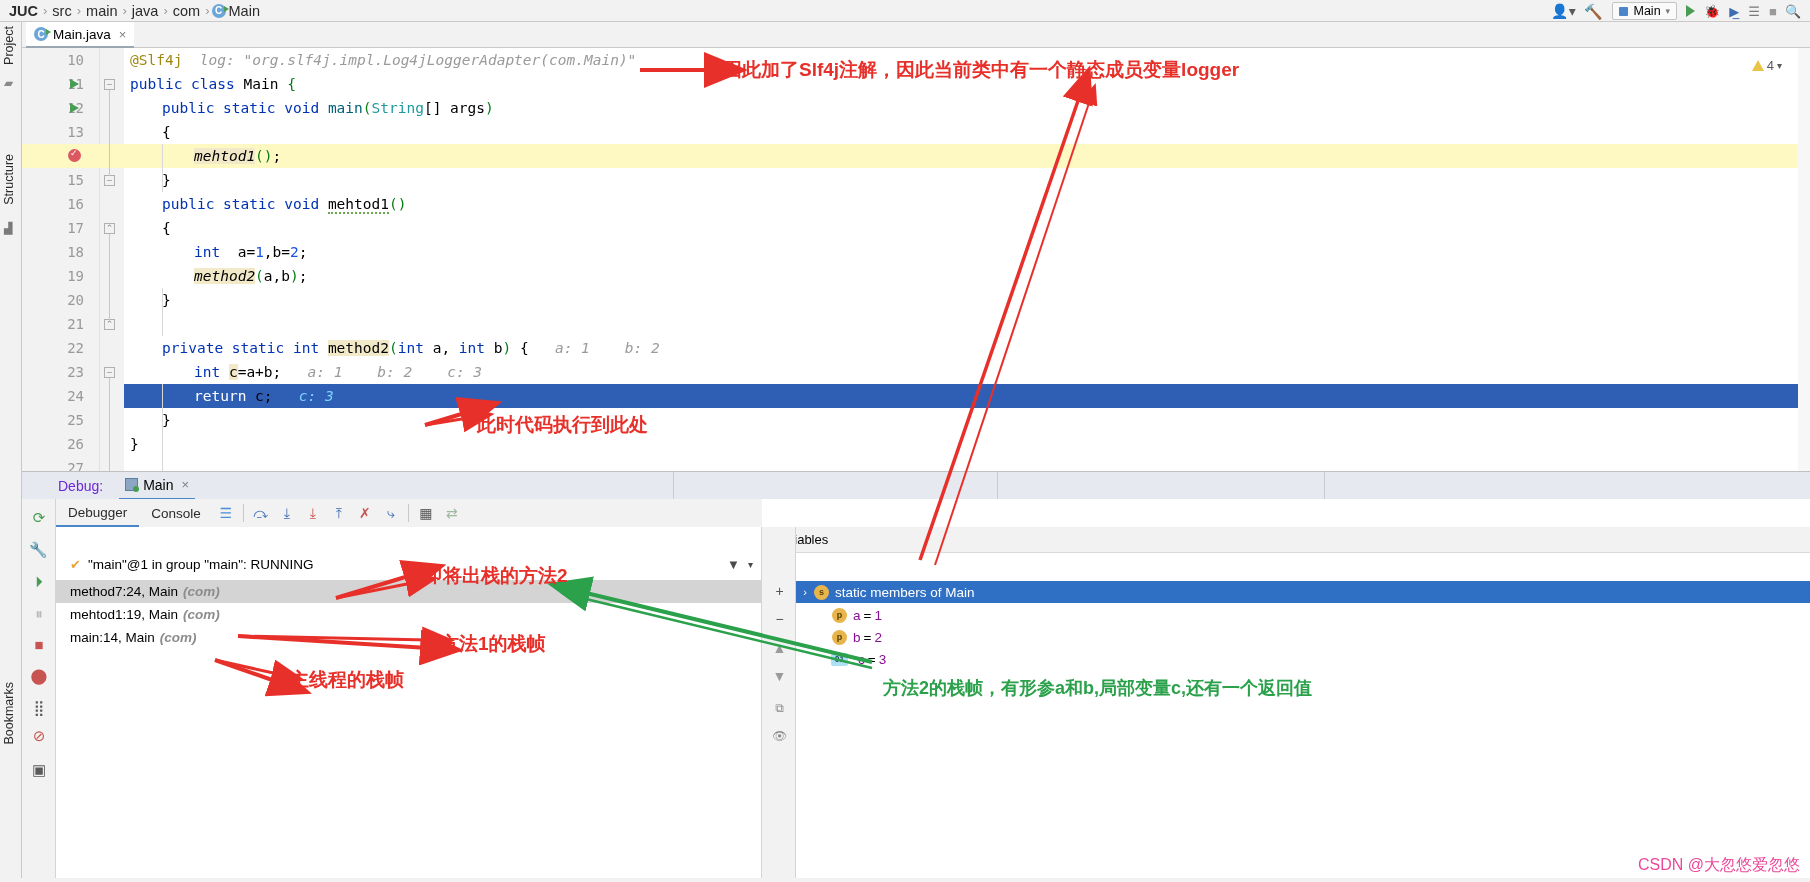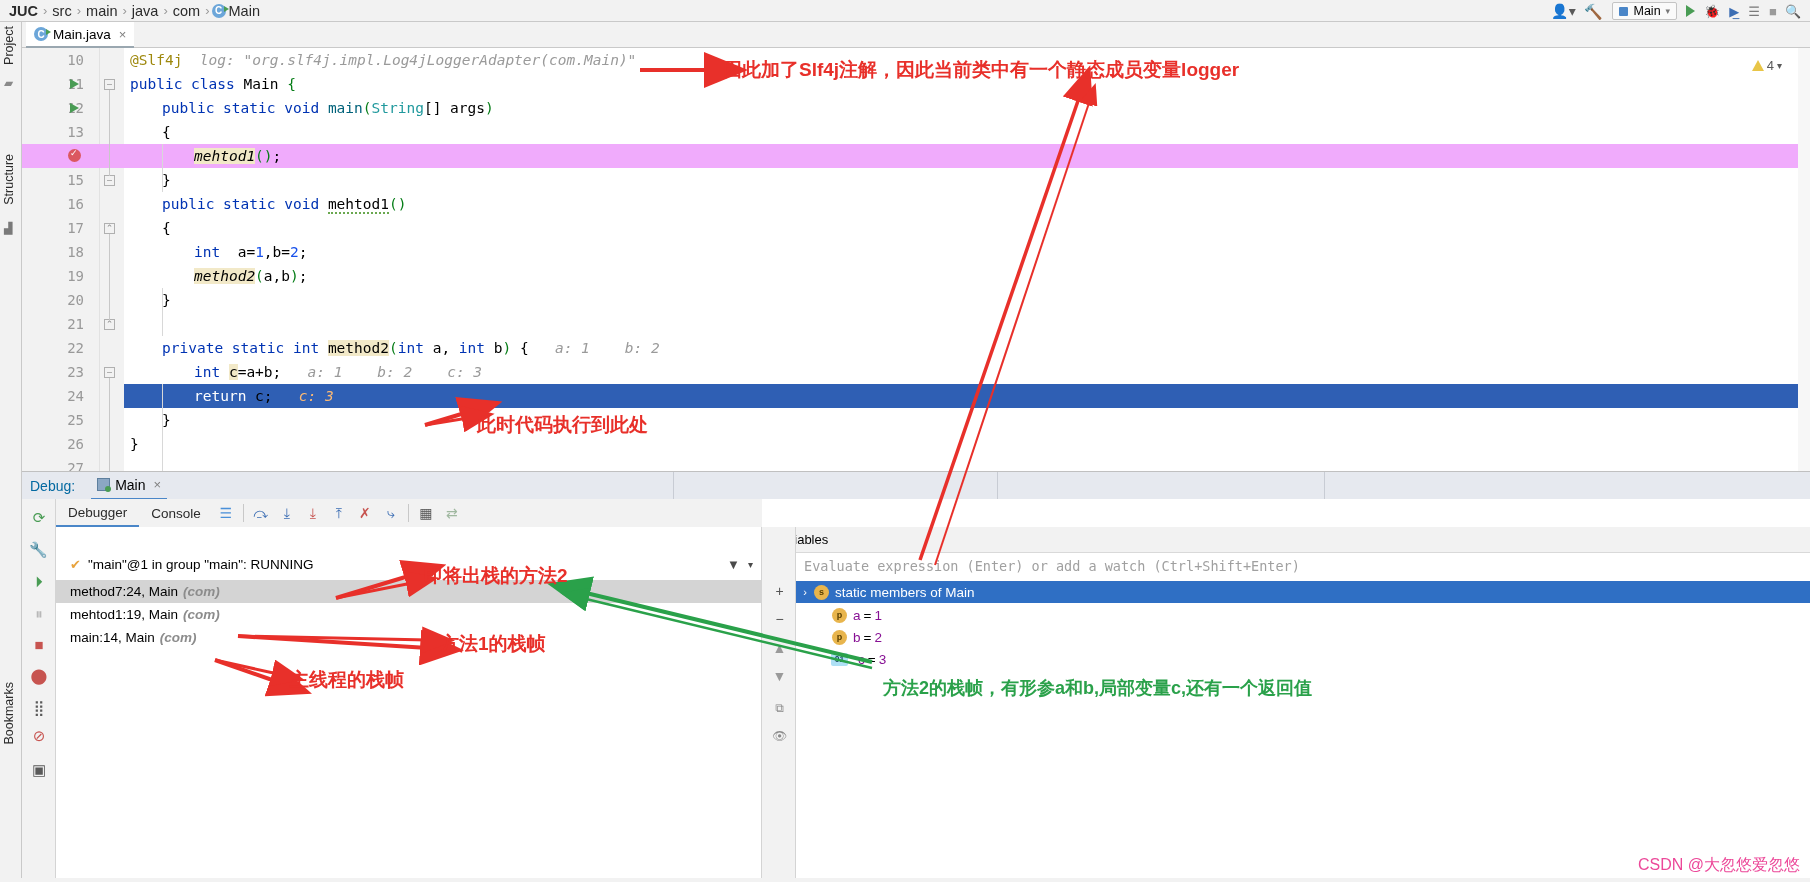--- a/index.html
+++ b/index.html
@@ -106,24 +106,24 @@
   .cls { color: #000000; }
   .num { color: #1750eb; }
   .punct { color: #000000; }
   .paren { color: #067d17; }
   .anno { color: #9e880d; }
   .hintgray { color: #9a9a9a; font-style: italic; }
   .mname { color: #000000; background: #f2e9c8; }
   .mname-it { color: #000000; background: #f2e9c8; font-style: italic; }
   .varhl { background: #f2e9c8; }
   .typo { border-bottom: 2px dotted #6aa84f; }
-  .row-bp { background: #f0abfc; }
+  .row-bp { background: #fef9c3; }
   .row-exec { background: #2f5fb4; color: #ffffff; }
   .row-exec .kw { color: #ffffff; }
-  .row-exec .hintgray { color: #fdba74; }
+  .row-exec .hintgray { color: #7dd3fc; }
   .row-exec-num { background: #fdf6d8; }
   .run-arrow {
     position: absolute; left: 48px; width: 0; height: 0;
     border-left: 9px solid #499c54;
     border-top: 5.5px solid transparent; border-bottom: 5.5px solid transparent;
   }
   .breakpoint {
     position: absolute; left: 46px; width: 13px; height: 13px;
     border-radius: 50%; background: #db5860;
   }
@@ -155,21 +155,21 @@
     position: absolute; right: 0; top: 0; width: 12px; height: 423px;
     background: #f7f7f7;
   }
 
   
   .debugheader {
     position: absolute; left: 22px; top: 471px; width: 1788px; height: 28px;
     background: #e6e9ef; border-top: 1px solid #c0c0c0;
     display: flex; align-items: center;
   }
-  .dh-label { font-size: 14px; color: #0369a1; padding-left: 8px; }
+  .dh-label { font-size: 14px; color: #6d28d9; padding-left: 8px; margin-left: 28px; }
   .dh-tab {
     margin-left: 16px; height: 28px; display: flex; align-items: center; gap: 5px;
     border-bottom: 2px solid #4a86c8; padding: 0 6px; font-size: 14px;
   }
   .dh-tab-ico {
     width: 13px; height: 13px; background: #8ba7c4;
     border: 1px solid #5d7f9e; position: relative;
   }
   .dh-tab-ico::after {
     content: ""; position: absolute; right: -2px; bottom: -2px;
@@ -468,23 +468,20 @@
         <span class="frame-pkg">(com)</span>
       </div>
       <div class="frame-row" style="top:99px;">
         <span>main:14, Main</span>
         <span class="frame-pkg">(com)</span>
       </div>
     </div>
 
     <div class="vars-pane">
       <div class="vars-title">Variables</div>
-      <div class="eval-bar">
-        <span>Evaluate expression (Enter) or add a watch (Ctrl+Shift+Enter)</span>
-      </div>
 
       <div class="var-row sel" style="top:82px;">
         <span class="var-chev">›</span>
         <span class="badge-s">s</span>
         <span class="vname" style="color:#fff;">static members of Main</span>
       </div>
       <div class="var-row" style="top:105px;padding-left:36px;">
         <span class="badge-p">p</span>
         <span class="vname">a</span>
         <span class="veq">=</span>

